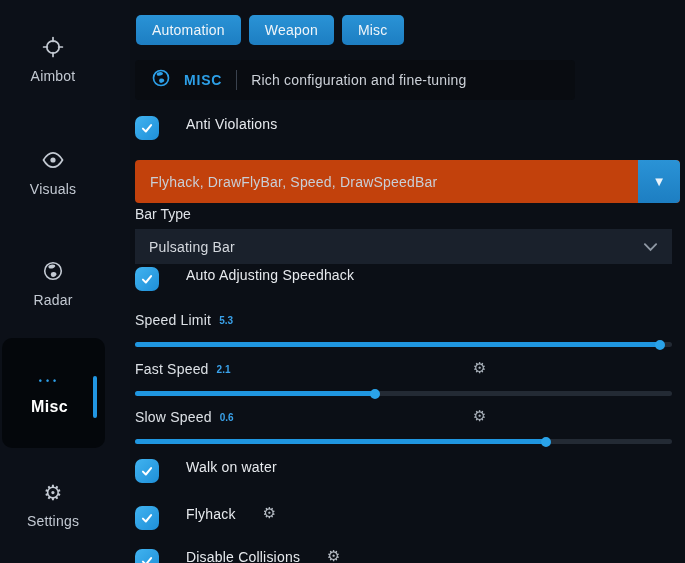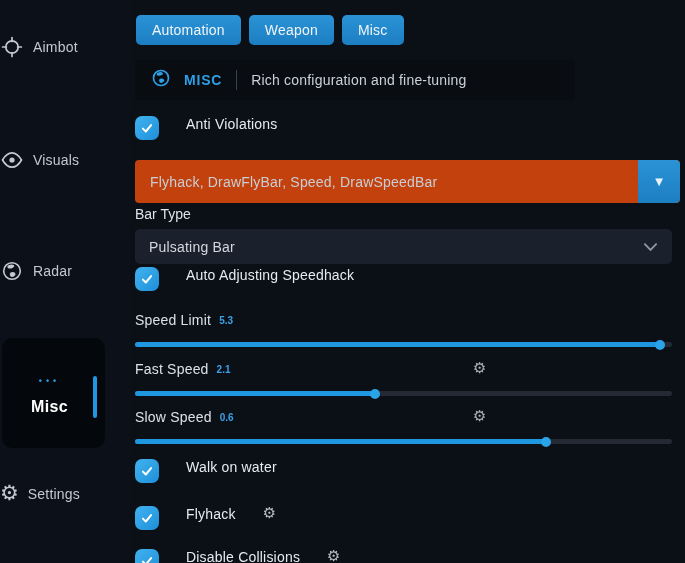--- a/index.html
+++ b/index.html
@@ -14,21 +14,21 @@
     -webkit-font-smoothing:antialiased;
   }
 
   
   .sidebar {
     position:absolute; left:0; top:0; width:130px; height:563px;
     background:#0c1018;
   }
   .side-item {
     position:absolute; left:0; width:106px; margin-left:0;
-    display:flex; align-items:center; gap:9px;
+    display:flex; flex-direction:column; align-items:center; gap:9px;
     width:106px; left:0; cursor:pointer;
   }
   .side-item .lbl { font-size:14px; color:#c3c9d2; letter-spacing:.2px; }
   .side-item svg { display:block; }
 
   .misc-box {
     position:absolute; left:2px; top:338px; width:103px; height:110px;
     background:#04070b; border-radius:10px; cursor:pointer;
   }
   .misc-box .dots {
@@ -89,21 +89,21 @@
     background:linear-gradient(180deg,#2a93d6,#1d7ec2);
     border:none; border-radius:0 4px 4px 0;
     display:flex; align-items:center; justify-content:center; cursor:pointer;
   }
   .multiselect .dd-btn .tri { color:#eaf3fa; font-size:10px; font-family:"DejaVu Sans", sans-serif; }
 
   .field-label { position:absolute; left:5px; top:206px; font-size:14px; color:#dfe3e8; }
 
   .select {
     position:absolute; left:5px; top:229px; width:537px; height:35px;
-    background:#1a212c; border-radius:5px;
+    background:#1a212c; border-radius:0;
     display:flex; align-items:center; justify-content:space-between;
     padding:0 14px; cursor:pointer;
   }
   .select .value { font-size:14px; color:#d4d8de; letter-spacing:.2px; }
 
   .slider-block { position:absolute; left:5px; width:537px; }
   .slider-head { position:relative; height:20px; display:flex; align-items:center; gap:8px; }
   .slider-head .lbl { font-size:14px; color:#dde1e6; letter-spacing:.2px; }
   .slider-head .val { font-size:10px; font-weight:bold; color:#3aa2ea; }
   .slider-head .gear { position:absolute; left:338px; top:2px; }

